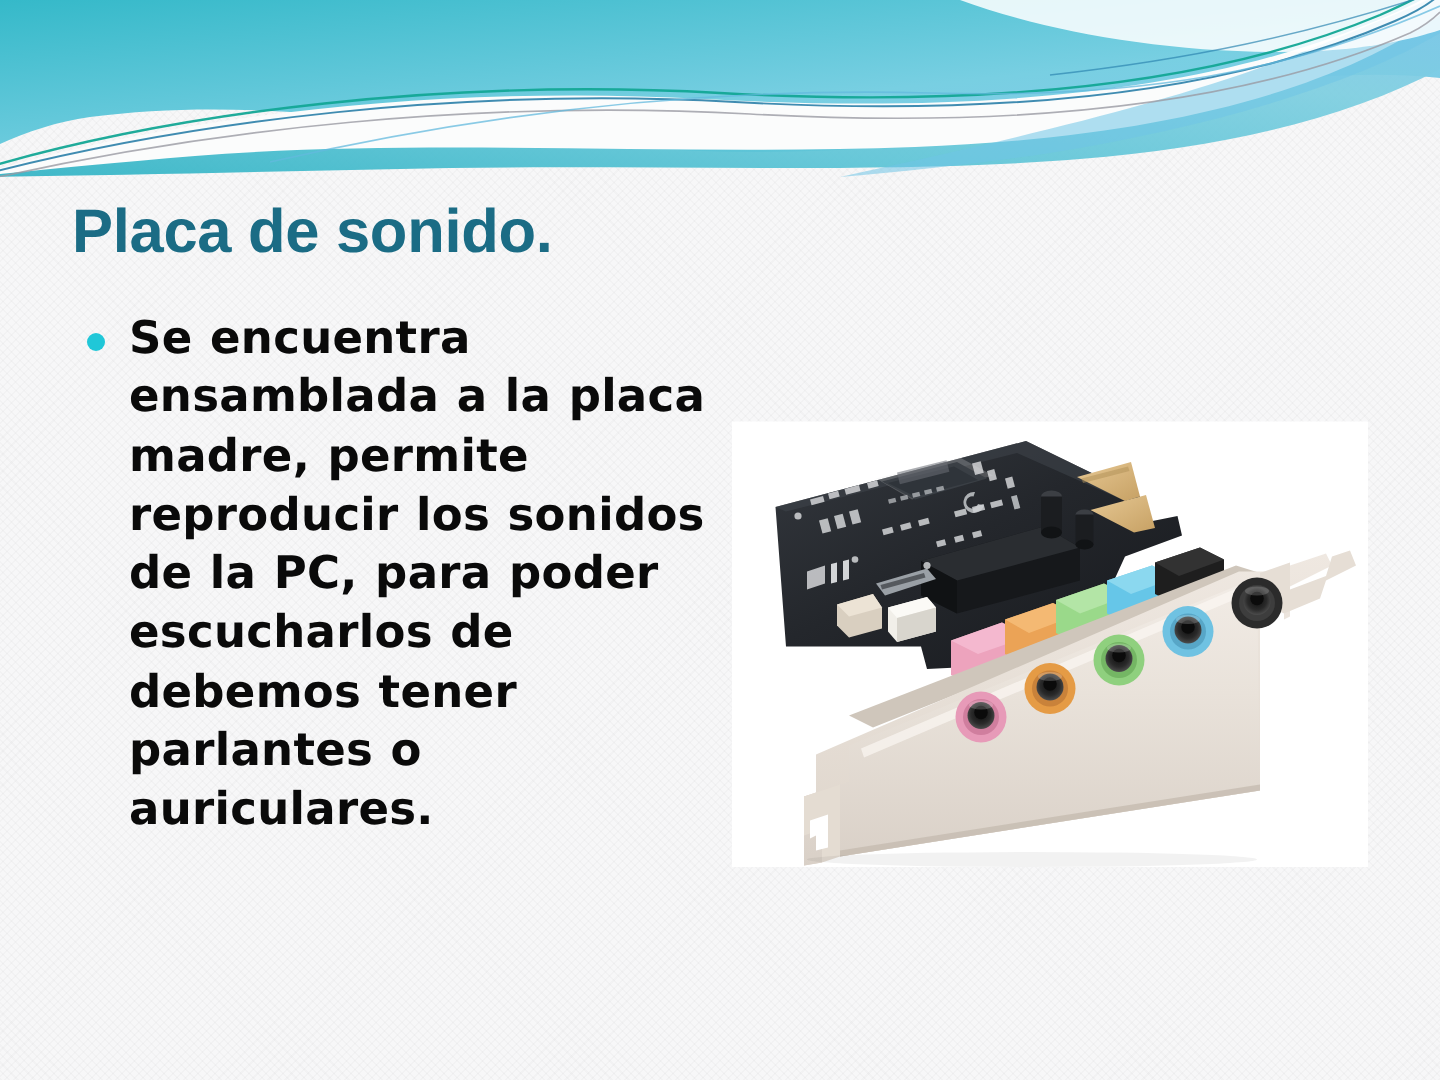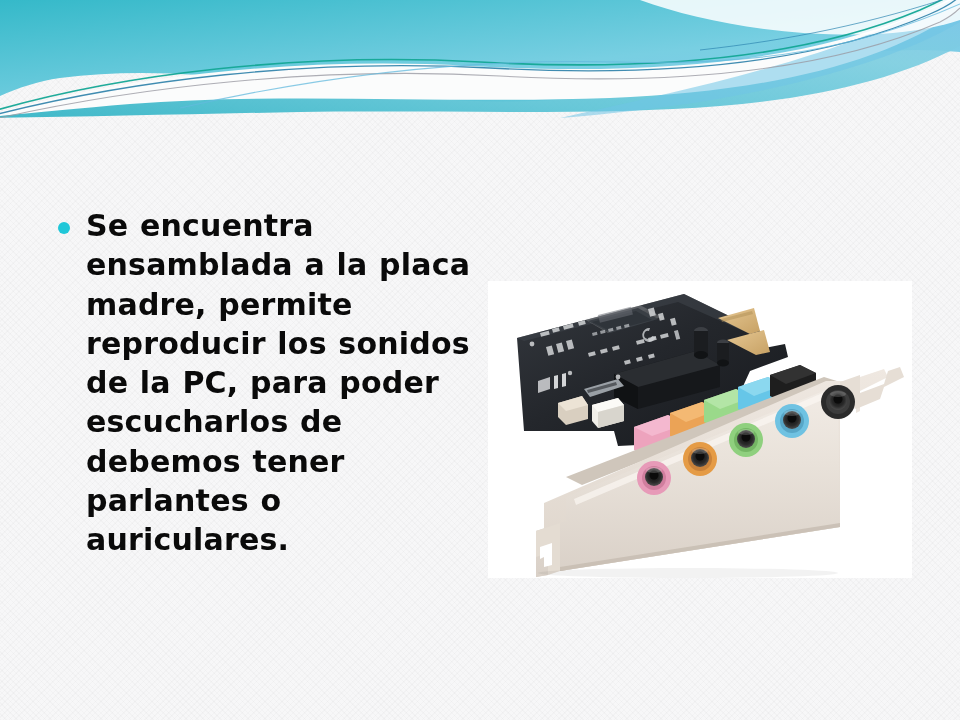--- a/index.html
+++ b/index.html
@@ -129,20 +129,21 @@
 
         <path d="M-10,112 C120,74 300,52 480,62 C660,72 810,56 920,10 C938,2 950,-4 960,-10" fill="none" stroke="#13a795" stroke-width="1.6" opacity="0.95"></path>
         <path d="M-10,116 C130,80 310,58 490,68 C670,78 820,62 930,14 C944,8 954,2 960,-4" fill="none" stroke="#2b7fa8" stroke-width="1.3" opacity="0.9"></path>
         <path d="M-10,120 C140,86 320,66 500,76 C680,86 830,70 940,22 C950,17 956,12 960,8" fill="none" stroke="#9a9aa2" stroke-width="1.1" opacity="0.8"></path>
         <path d="M180,108 C320,76 470,58 620,62 C760,66 860,48 960,4" fill="none" stroke="#63b9dd" stroke-width="1.1" opacity="0.75"></path>
         <path d="M700,50 C790,40 870,24 960,-6" fill="none" stroke="#2e86b0" stroke-width="1" opacity="0.7"></path>
       </g>
     </svg>
   </div>
 
+  <div id="title">Placa de sonido.</div>
 
   <div id="body-block">
     <div class="bullet-row">
       <span class="bullet-dot"></span>
       <span class="bullet-text">Se encuentra ensamblada a la placa madre, permite reproducir los sonidos de la PC, para poder escucharlos de debemos tener parlantes o auriculares.</span>
     </div>
   </div>
 
   <div id="picture">
     <svg viewBox="0 0 424 297" xmlns="http://www.w3.org/2000/svg">

